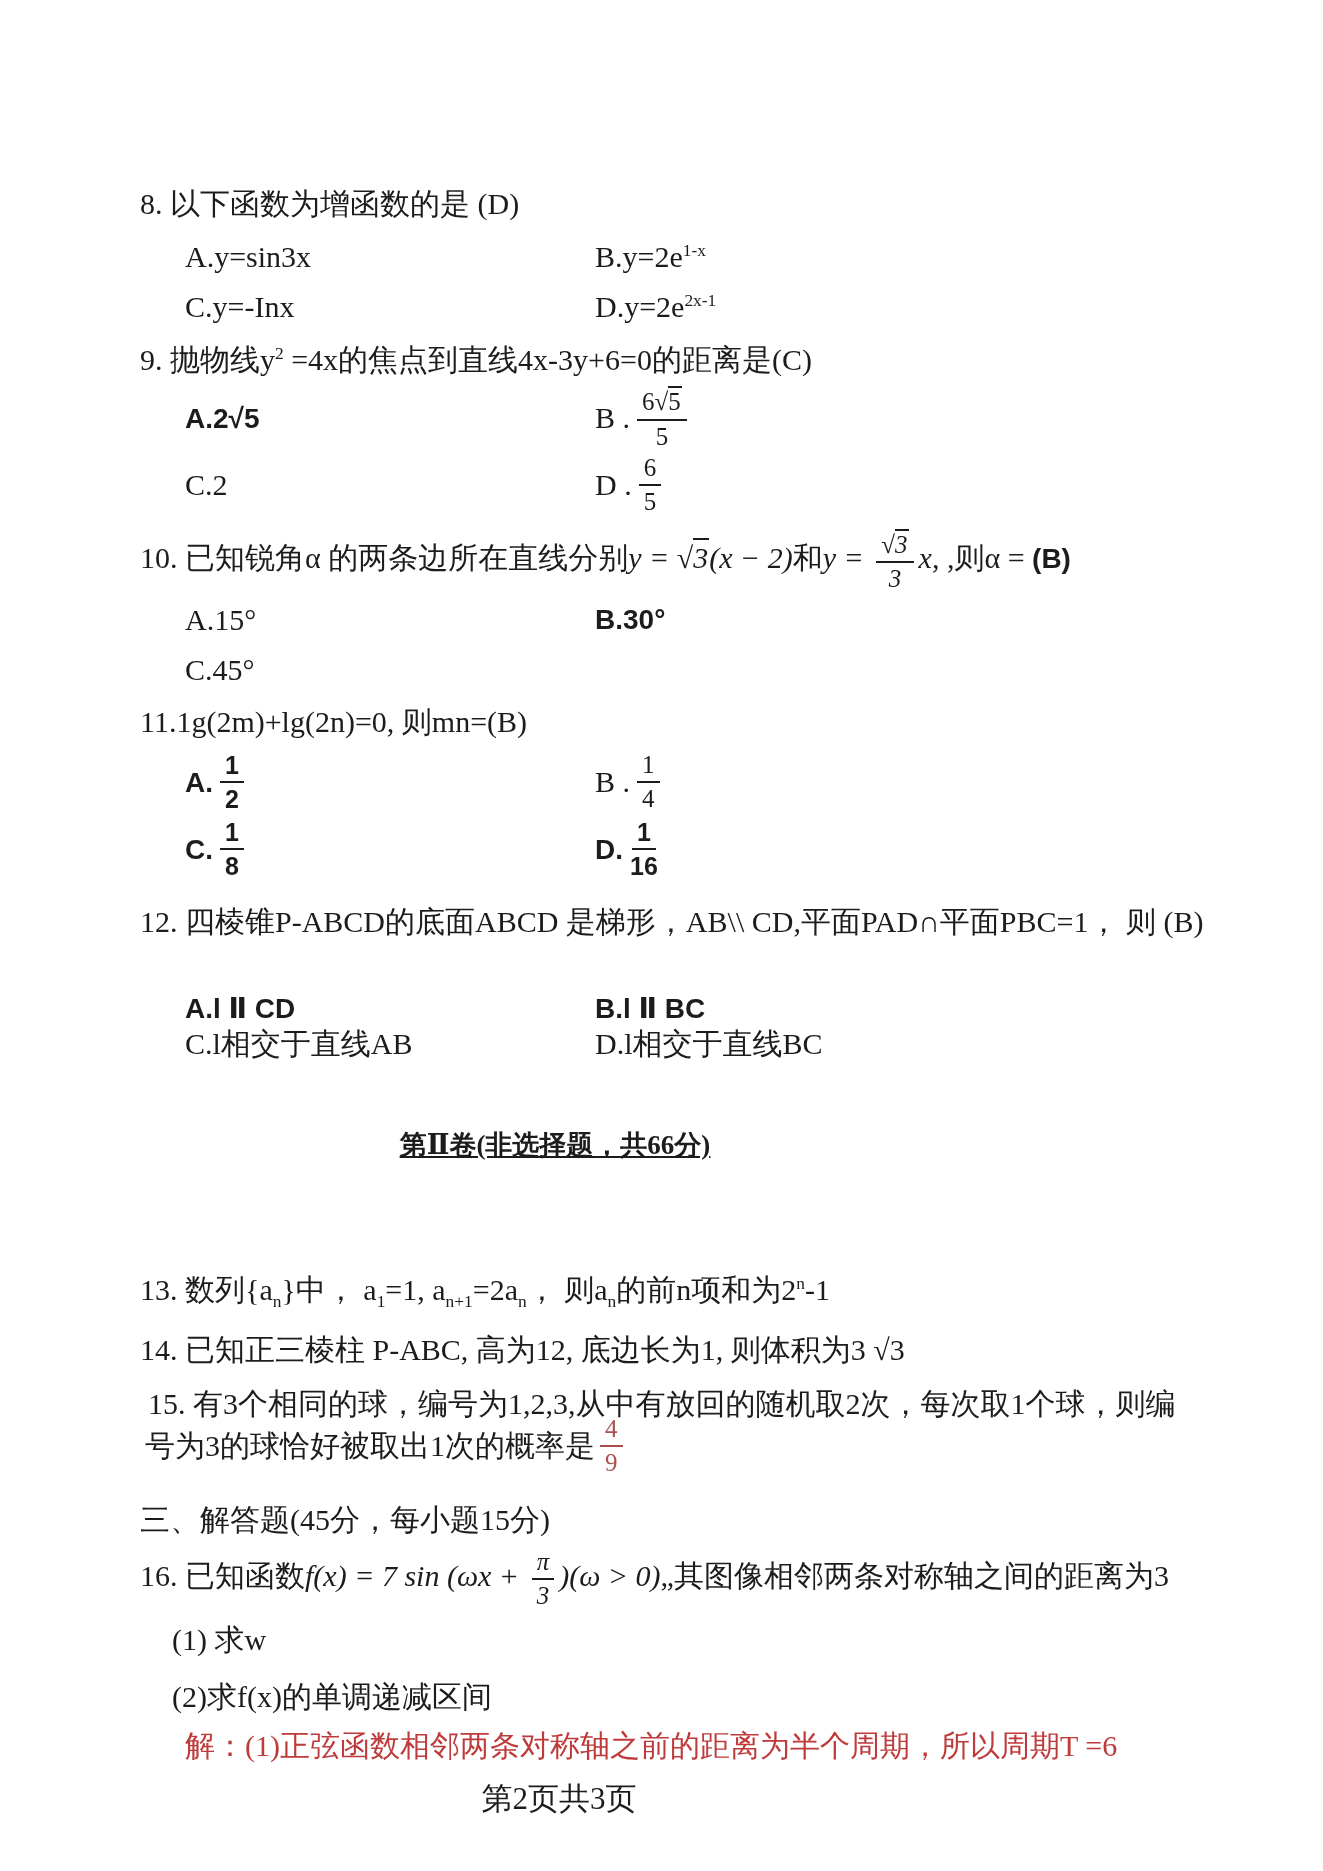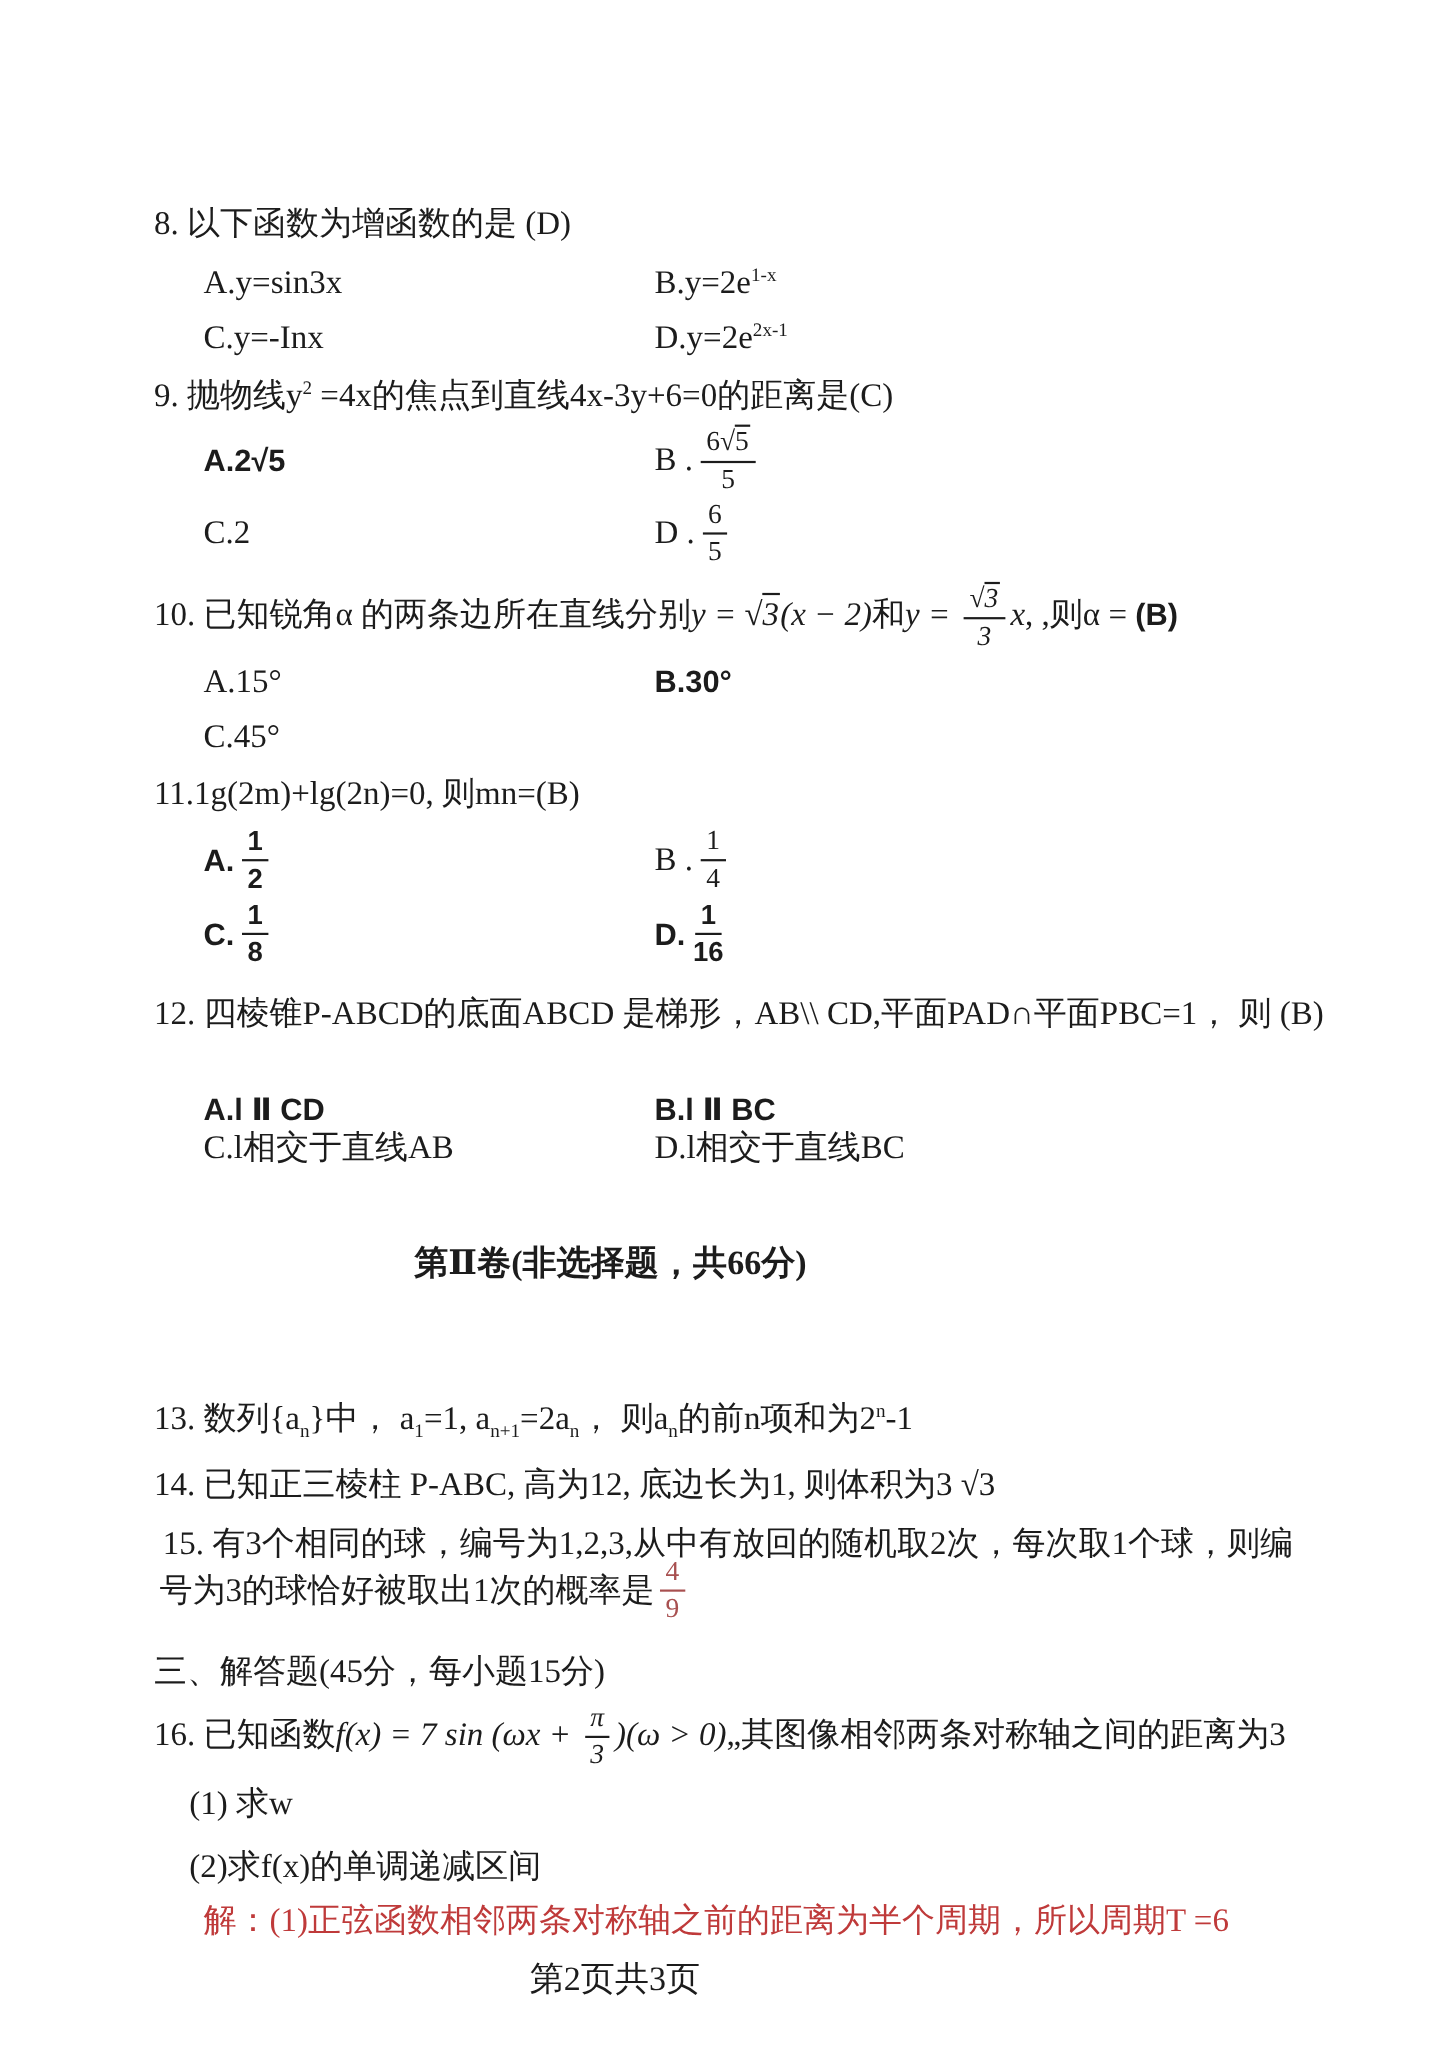--- a/index.html
+++ b/index.html
@@ -11,21 +11,21 @@
     font-family:"Liberation Serif","DejaVu Serif","DejaVu Sans",serif;
     font-size:30px;
     overflow:hidden;
   }
   .abs{position:absolute;left:140px;right:100px;line-height:1.25;margin-top:15px;}
   .optrow{display:flex;align-items:center;}
   .opt-left{width:455px;padding-left:45px;box-sizing:border-box;display:flex;align-items:center;}
   .opt-right{flex:1;display:flex;align-items:center;}
   .sans{font-family:"Liberation Sans","DejaVu Sans",sans-serif;font-weight:600;font-size:28px;}
   .center{text-align:center;}
-  .title{font-weight:bold;font-size:31px;}
+  .title{font-weight:bold;font-size:27px;text-decoration:underline;}
   .frac{display:inline-flex;flex-direction:column;align-items:center;vertical-align:middle;line-height:1.05;font-size:25px;margin:0 5px;}
   .frac .num{border-bottom:2px solid currentColor;padding:0 5px 3px;display:inline-flex;align-items:flex-end;}
   .frac .den{padding-top:3px;}
   sup{font-size:0.58em;line-height:0;vertical-align:super;}
   sub{font-size:0.58em;line-height:0;vertical-align:sub;}
   .r-i,.r-mi{font-style:italic;}
   .r-bs{font-family:"Liberation Sans","DejaVu Sans",sans-serif;font-weight:600;font-size:28px;}
   .r-rad{border-top:2px solid currentColor;padding:1px 1px 0 0;}
   .r-radi{border-top:2px solid currentColor;padding:1px 1px 0 0;font-style:italic;}
   .mred{color:var(--frac-red,#a85050);}

